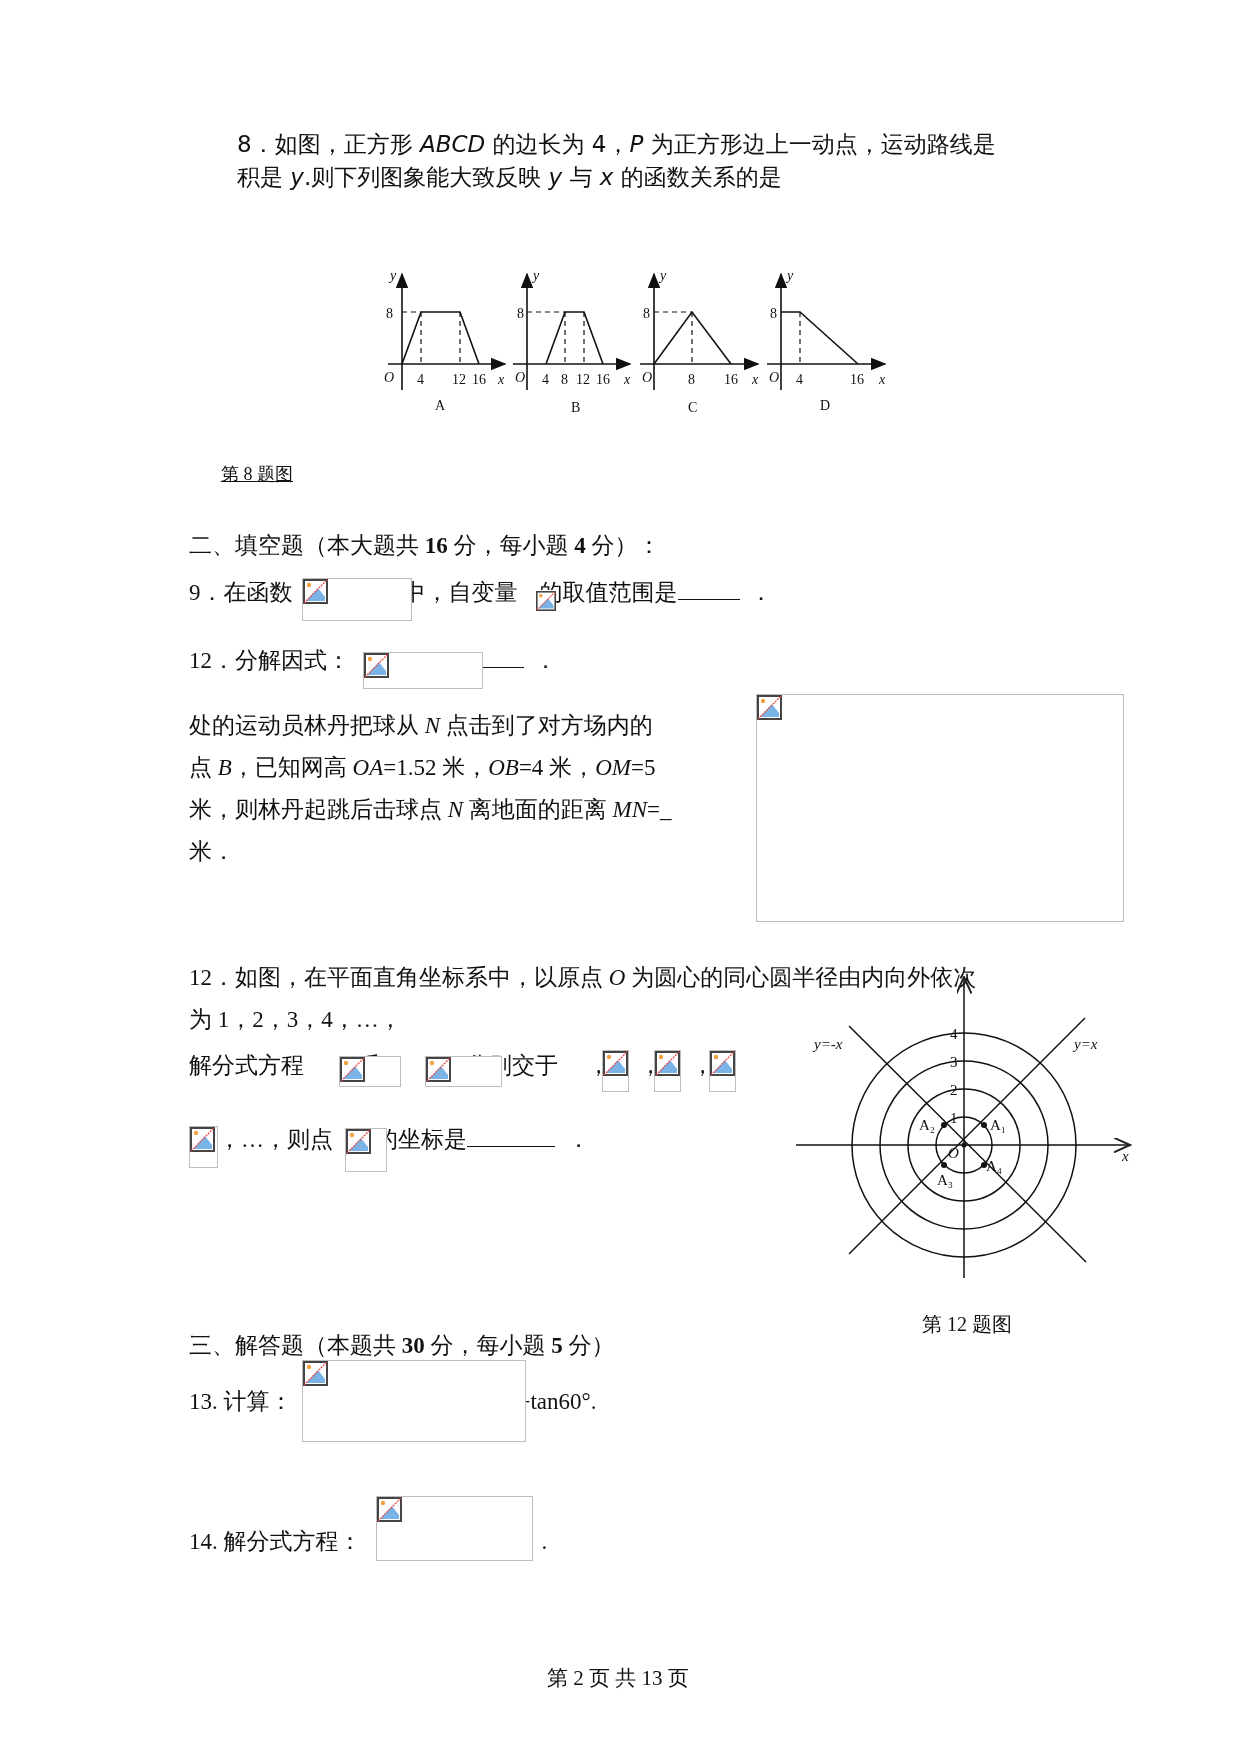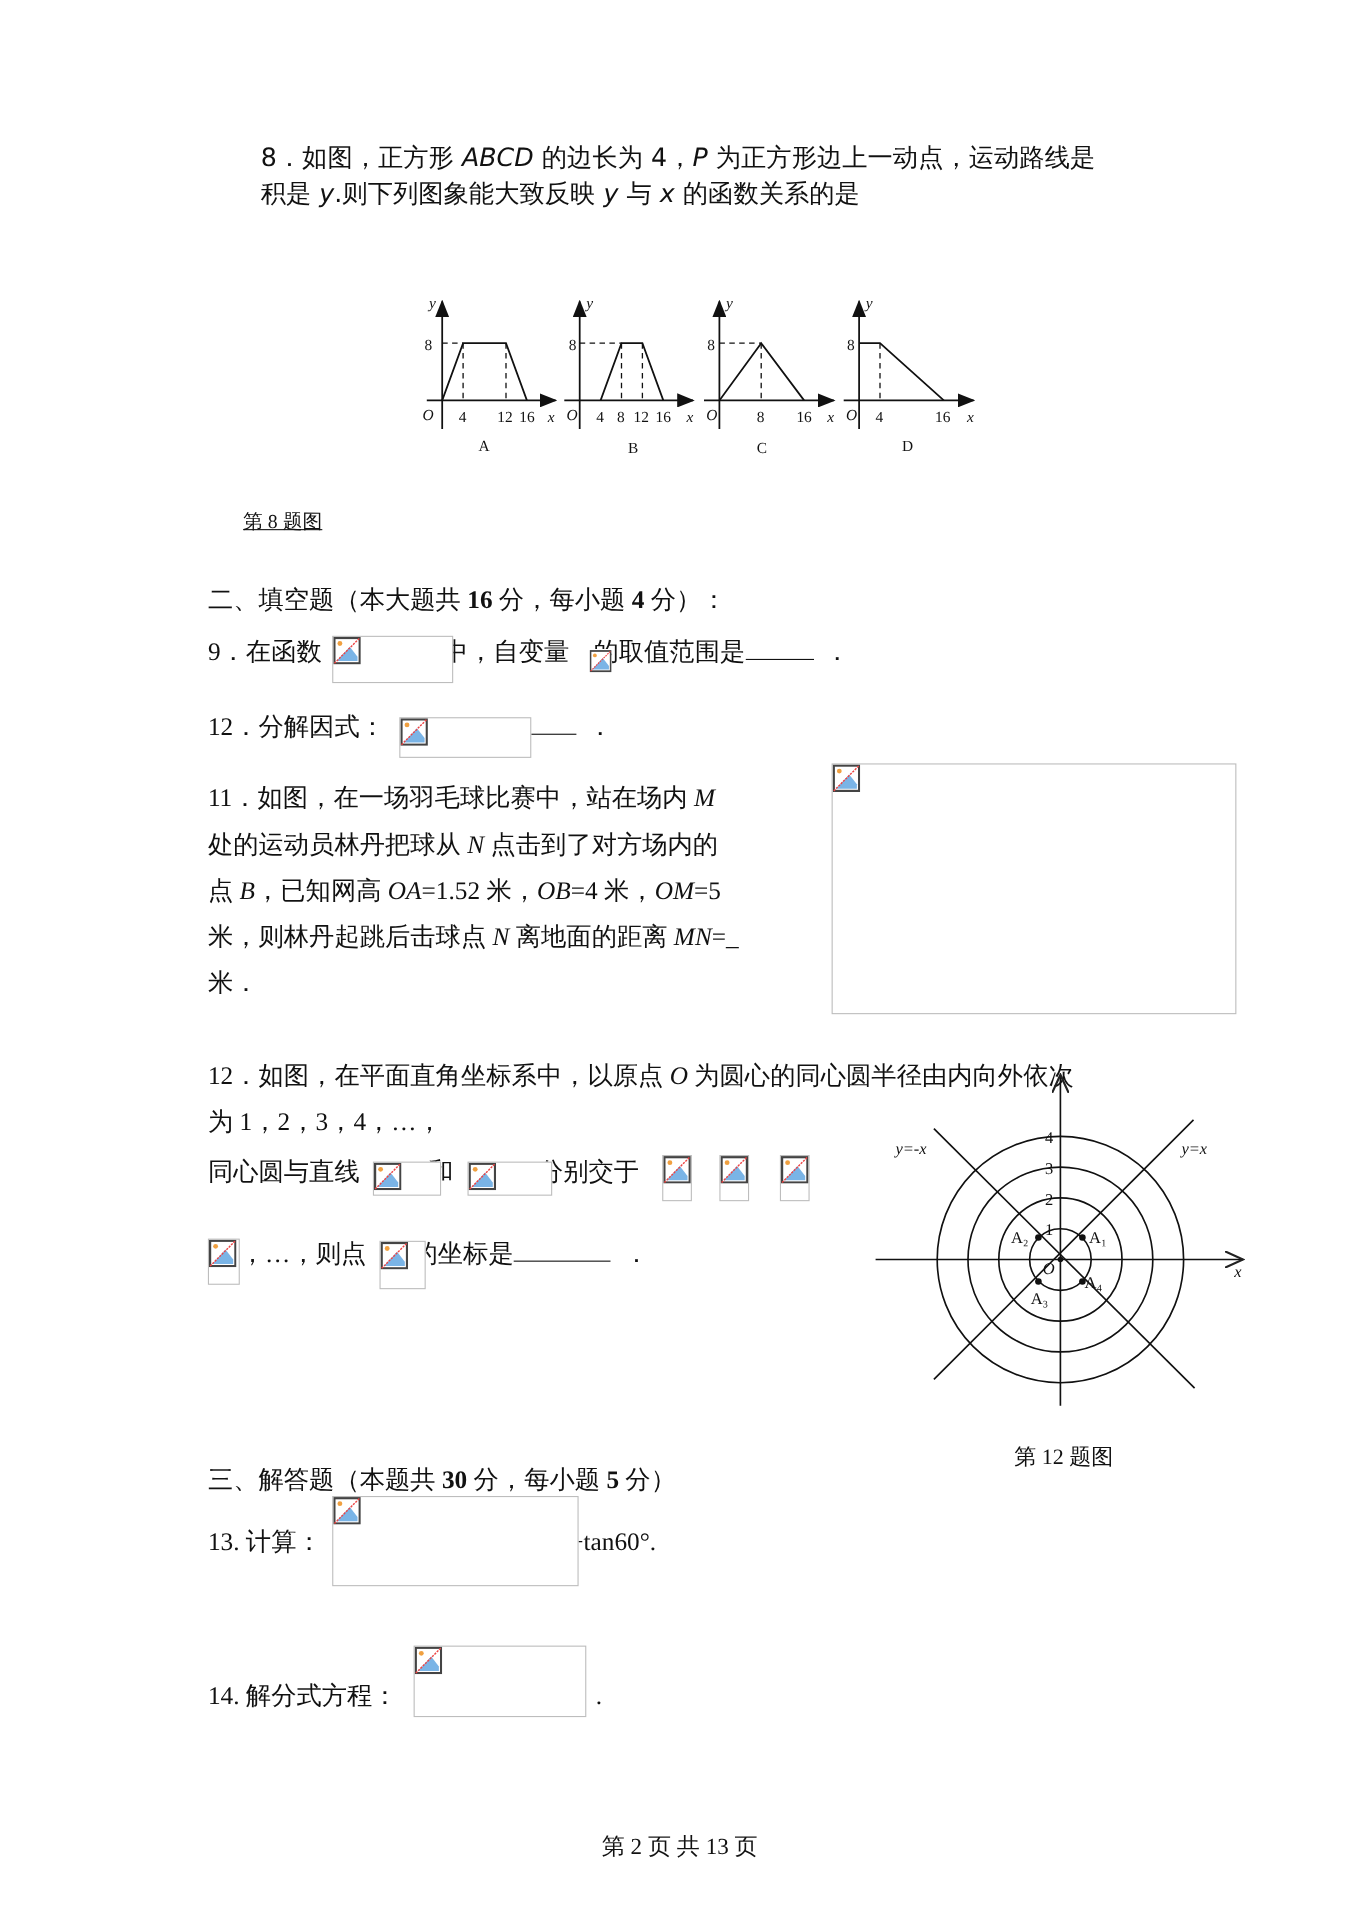--- a/index.html
+++ b/index.html
@@ -144,41 +144,40 @@
 <div class="broken-img" style="left:363px; top:652px; width:120px; height:37px;">
   <svg class="ico" viewBox="0 0 25 25">
       <rect x="1" y="1" width="23" height="23" fill="#fff" stroke="#444" stroke-width="2"></rect>
       <polygon points="3,22 15,9 22,18 22,22" fill="#7ab4e6"></polygon>
       <circle cx="6" cy="6" r="2.2" fill="#f0a040"></circle>
       <line x1="1" y1="24" x2="24" y2="1" stroke="#e44" stroke-width="1.3" stroke-dasharray="2,1"></line>
     </svg>
 </div>
 
 <div class="abs serif" style="left:189px; top:705px; font-size:23px; line-height:42px; white-space:nowrap;">
-  <div><span>11．如图，在一场羽毛球比赛中，站在场内 </span><i class="m">M</i></div>
   <div><span>处的运动员林丹把球从 </span><i class="m">N</i><span> 点击到了对方场内的</span></div>
   <div><span>点 </span><i class="m">B</i><span>，已知网高 </span><i class="m">OA</i><span>=1.52 米，</span><i class="m">OB</i><span>=4 米，</span><i class="m">OM</i><span>=5</span></div>
   <div><span>米，则林丹起跳后击球点 </span><i class="m">N</i><span> 离地面的距离 </span><i class="m">MN</i><span>=_</span></div>
   <div>米．</div>
 </div>
 <div class="broken-img" style="left:756px; top:694px; width:368px; height:228px;">
   <svg class="ico" viewBox="0 0 25 25">
       <rect x="1" y="1" width="23" height="23" fill="#fff" stroke="#444" stroke-width="2"></rect>
       <polygon points="3,22 15,9 22,18 22,22" fill="#7ab4e6"></polygon>
       <circle cx="6" cy="6" r="2.2" fill="#f0a040"></circle>
       <line x1="1" y1="24" x2="24" y2="1" stroke="#e44" stroke-width="1.3" stroke-dasharray="2,1"></line>
     </svg>
 </div>
 
 <div class="abs line serif" style="left:189px; top:962px;">
   <span>12．如图，在平面直角坐标系中，以原点 </span><i class="m">O</i><span> 为圆心的同心圆半径由内向外依次</span>
 </div>
 <div class="abs line serif" style="left:189px; top:1004px;">为 1，2，3，4，…，</div>
 <div class="abs line serif" style="left:189px; top:1050px;">
-  <span>同心圆与直线</span><span style="display:inline-block;width:62px;"></span><span>和</span><span style="display:inline-block;width:77px;"></span><span>分别交于</span><span style="display:inline-block;width:29px;"></span><span>，</span><span style="display:inline-block;width:29px;"></span><span>，</span><span style="display:inline-block;width:29px;"></span><span>，</span>
+  <span>解分式方程</span><span style="display:inline-block;width:62px;"></span><span>和</span><span style="display:inline-block;width:77px;"></span><span>分别交于</span><span style="display:inline-block;width:29px;"></span><span>，</span><span style="display:inline-block;width:29px;"></span><span>，</span><span style="display:inline-block;width:29px;"></span><span>，</span>
 </div>
 <div class="broken-img" style="left:339px; top:1056px; width:62px; height:31px;">
   <svg class="ico" viewBox="0 0 25 25">
       <rect x="1" y="1" width="23" height="23" fill="#fff" stroke="#444" stroke-width="2"></rect>
       <polygon points="3,22 15,9 22,18 22,22" fill="#7ab4e6"></polygon>
       <circle cx="6" cy="6" r="2.2" fill="#f0a040"></circle>
       <line x1="1" y1="24" x2="24" y2="1" stroke="#e44" stroke-width="1.3" stroke-dasharray="2,1"></line>
     </svg>
 </div>
 <div class="broken-img" style="left:425px; top:1056px; width:77px; height:31px;">

